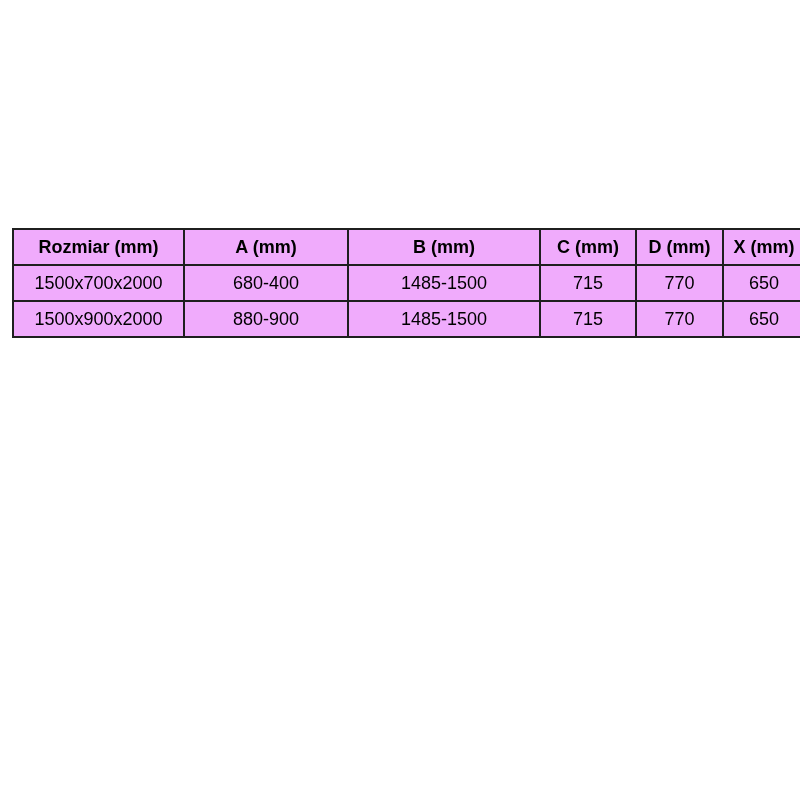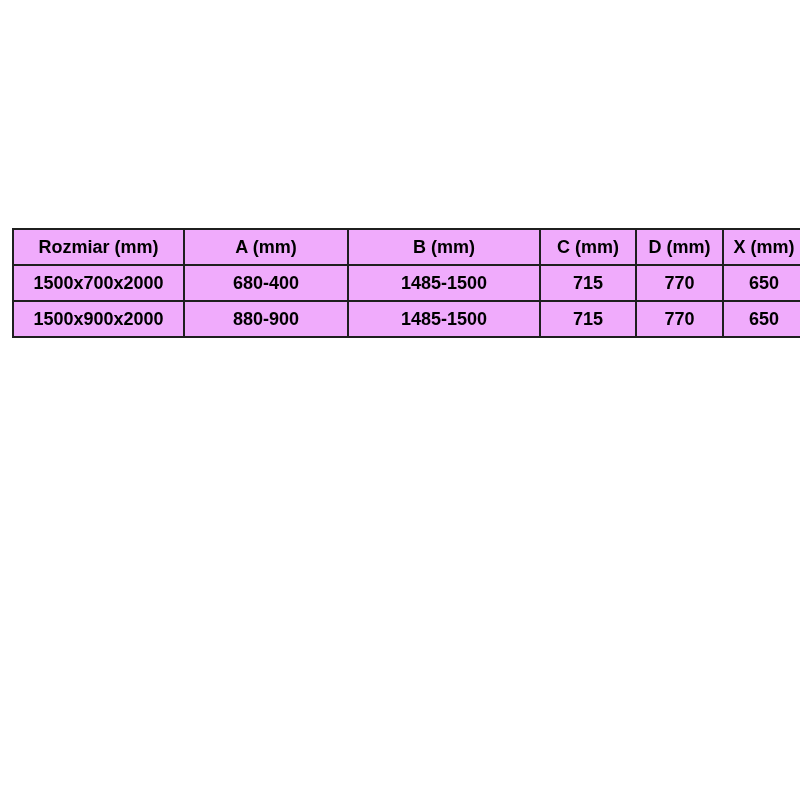--- a/index.html
+++ b/index.html
@@ -34,21 +34,21 @@
     color: #000000;
     font-size: 18px;
     padding: 0 2px;
     white-space: nowrap;
     overflow: hidden;
   }
   table.spec th {
     font-weight: bold;
   }
   table.spec td {
-    font-weight: bold;
+    font-weight: normal;
     margin-top: 24px;
   }
   
   col.c0 { width: 171px; }
   col.c1 { width: 164px; }
   col.c2 { width: 192px; }
   col.c3 { width: 96px; }
   col.c4 { width: 87px; }
   col.c5 { width: 82px; }
 </style>

